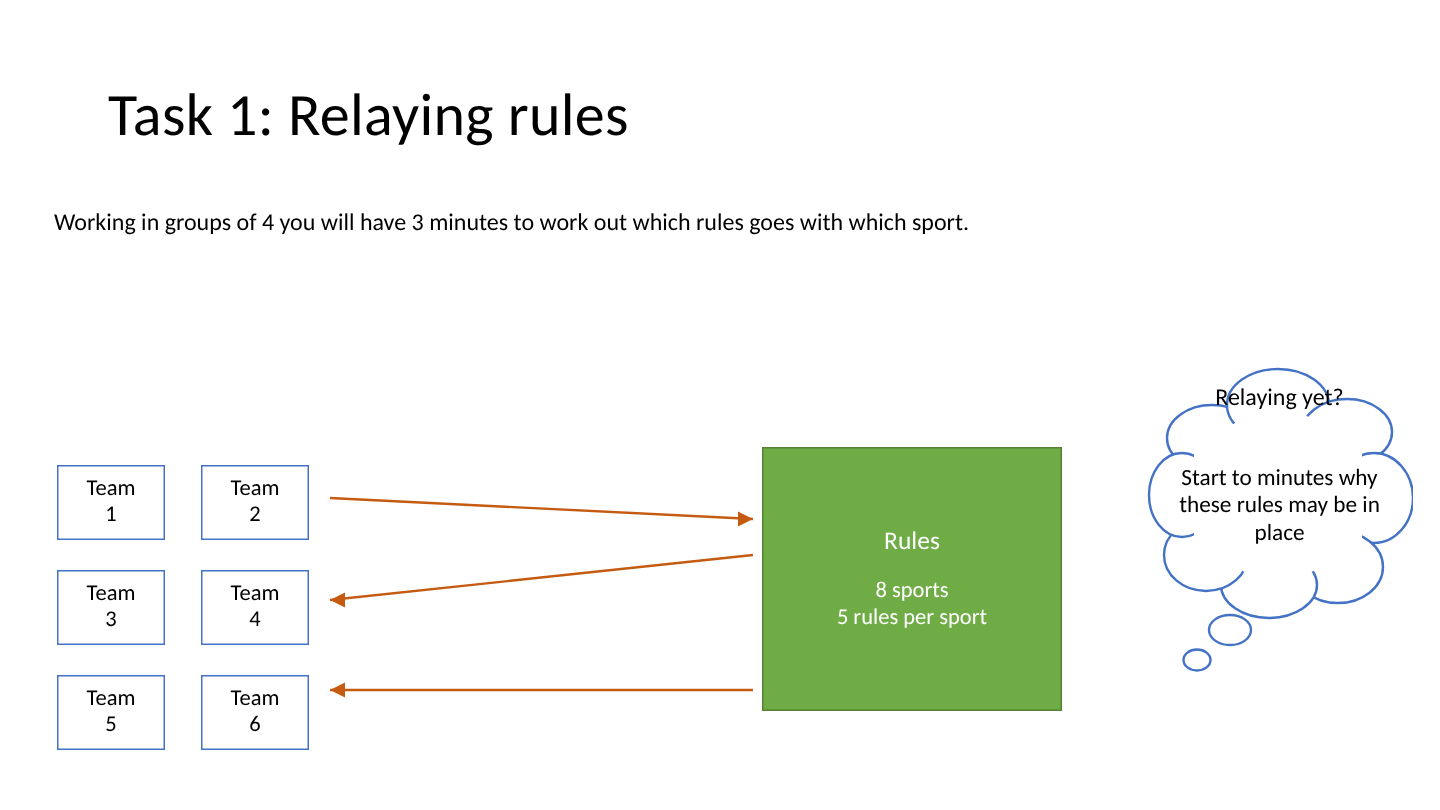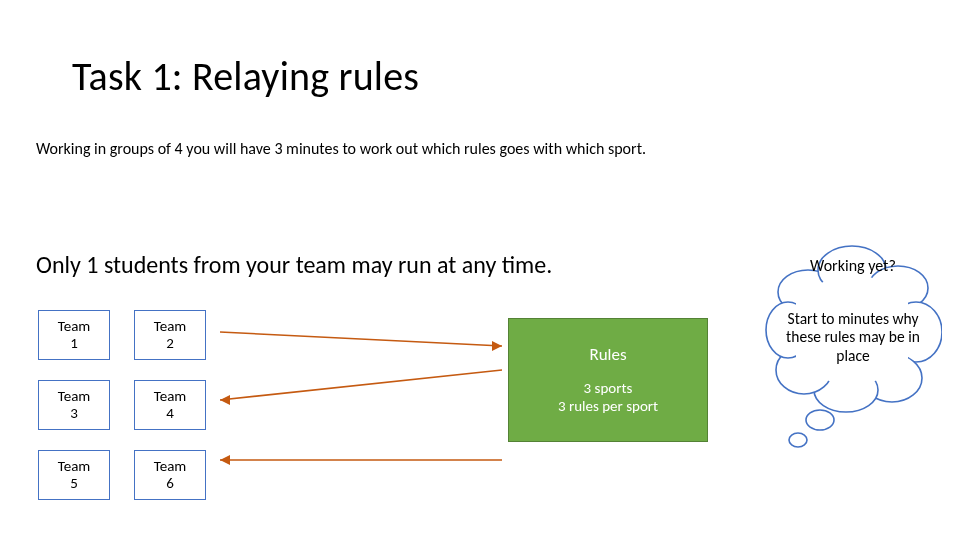--- a/index.html
+++ b/index.html
@@ -6,37 +6,36 @@
   html, body { width: 960px; height: 540px; font-family: Calibri, "Segoe UI", Arial, sans-serif; background: #fff; color: #000; }
   .slide { position: relative; width: 960px; height: 540px; }
   .title { position: absolute; left: 72px; top: 52px; font-size: 40px; font-weight: 400; letter-spacing: 0.2px; }
   .body1 { position: absolute; left: 36px; top: 140px; width: 760px; font-size: 16px; line-height: 1.15; }
   .body2 { position: absolute; left: 36px; top: 250px; width: 720px; font-size: 24px; }
   .teams { position: absolute; left: 38px; top: 310px; display: grid; grid-template-columns: 72px 72px; grid-template-rows: 50px 50px 50px; column-gap: 24px; row-gap: 20px; }
   .team-box { border: 1.5px solid #4472c4; display: flex; align-items: center; justify-content: center; text-align: center; font-size: 15px; line-height: 1.15; color: #000; background: #fff; }
   .arrows { position: absolute; left: 214px; top: 310px; width: 300px; height: 192px; }
   .arrow-line { stroke: #c55a11; stroke-width: 1.6; fill: none; }
   .arrow-head { fill: #c55a11; }
-  .rules-box { position: absolute; left: 508px; top: 318px; width: 200px; height: 124px; background: #6fac45; border: 1.5px solid #548235; color: #fff; display: flex; flex-direction: column; align-items: center; justify-content: center; font-size: 16px; line-height: 1.2; }
+  .rules-box { position: absolute; left: 508px; top: 298px; width: 200px; height: 176px; background: #6fac45; border: 1.5px solid #548235; color: #fff; display: flex; flex-direction: column; align-items: center; justify-content: center; font-size: 16px; line-height: 1.2; }
   .rules-box .rtitle { margin-bottom: 14px; font-size: 17px; }
   .rules-box .rline { font-size: 15px; }
   .cloud-wrap { position: absolute; left: 764px; top: 238px; width: 178px; height: 218px; }
   .cloud-wrap svg { position: absolute; inset: 0; }
   .cloud-text1 { position: absolute; left: 14px; top: 18px; width: 150px; text-align: center; font-size: 16px; color: #000; }
   .cloud-text2 { position: absolute; left: 22px; top: 72px; width: 134px; text-align: center; font-size: 15.5px; line-height: 1.18; color: #000; }
 </style>
 </head>
 <body>
 
 <div class="slide">
 
   <div class="title">Task 1: Relaying rules</div>
 
   <div class="body1">Working in groups of 4 you will have 3 minutes to work out which rules goes with which sport.</div>
-  <div class="body2">Only 1 students from your team may run at any time.</div>
 
   <div class="teams">
     <div class="team-box">
         <span>Team<br>1</span>
       </div>
     <div class="team-box">
         <span>Team<br>2</span>
       </div>
     <div class="team-box">
         <span>Team<br>3</span>
@@ -59,22 +58,22 @@
 
     <line class="arrow-line" x1="288" y1="60" x2="6" y2="90"></line>
     <polygon class="arrow-head" points="6,90 16,85 16,95"></polygon>
 
     <line class="arrow-line" x1="288" y1="150" x2="6" y2="150"></line>
     <polygon class="arrow-head" points="6,150 16,145 16,155"></polygon>
   </svg>
 
   <div class="rules-box">
     <div class="rtitle">Rules</div>
-    <div class="rline">3 sports</div>
-    <div class="rline">3 rules per sport</div>
+    <div class="rline">8 sports</div>
+    <div class="rline">5 rules per sport</div>
   </div>
 
   <div class="cloud-wrap">
     <svg viewBox="0 0 178 218">
       <g fill="#fff" stroke="#4472c4" stroke-width="1.6">
 
         <ellipse cx="44" cy="54" rx="30" ry="22"></ellipse>
         <ellipse cx="88" cy="32" rx="34" ry="24"></ellipse>
         <ellipse cx="134" cy="50" rx="30" ry="22"></ellipse>
         <ellipse cx="152" cy="94" rx="26" ry="30"></ellipse>
@@ -83,17 +82,17 @@
         <ellipse cx="40" cy="132" rx="28" ry="24"></ellipse>
         <ellipse cx="24" cy="92" rx="22" ry="28"></ellipse>
 
         <ellipse cx="88" cy="92" rx="56" ry="56" stroke="none"></ellipse>
         <rect x="32" y="48" width="112" height="92" stroke="none"></rect>
 
         <ellipse cx="56" cy="182" rx="14" ry="10"></ellipse>
         <ellipse cx="34" cy="202" rx="9" ry="7"></ellipse>
       </g>
     </svg>
-    <div class="cloud-text1">Working yet?</div>
+    <div class="cloud-text1">Relaying yet?</div>
     <div class="cloud-text2">Start to minutes why these rules may be in place</div>
   </div>
 
 </div>
 
 </body></html>

